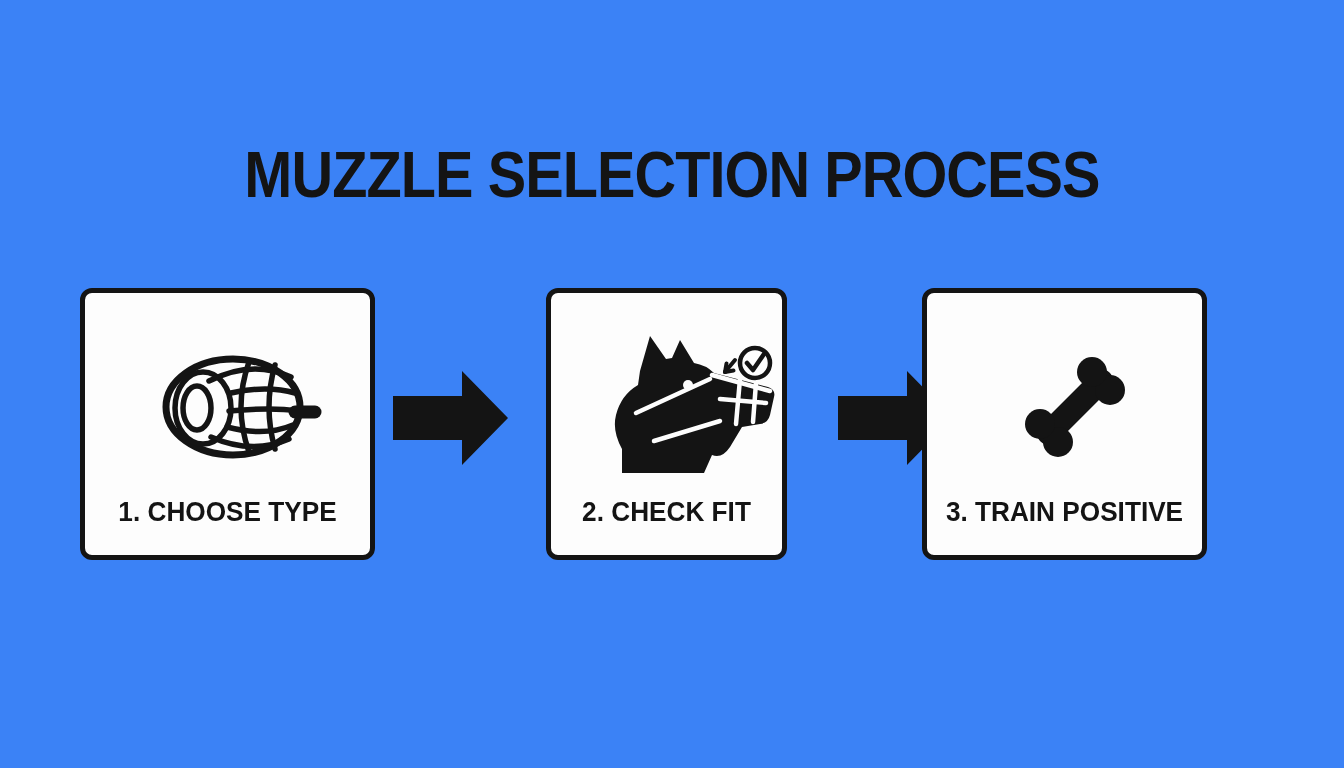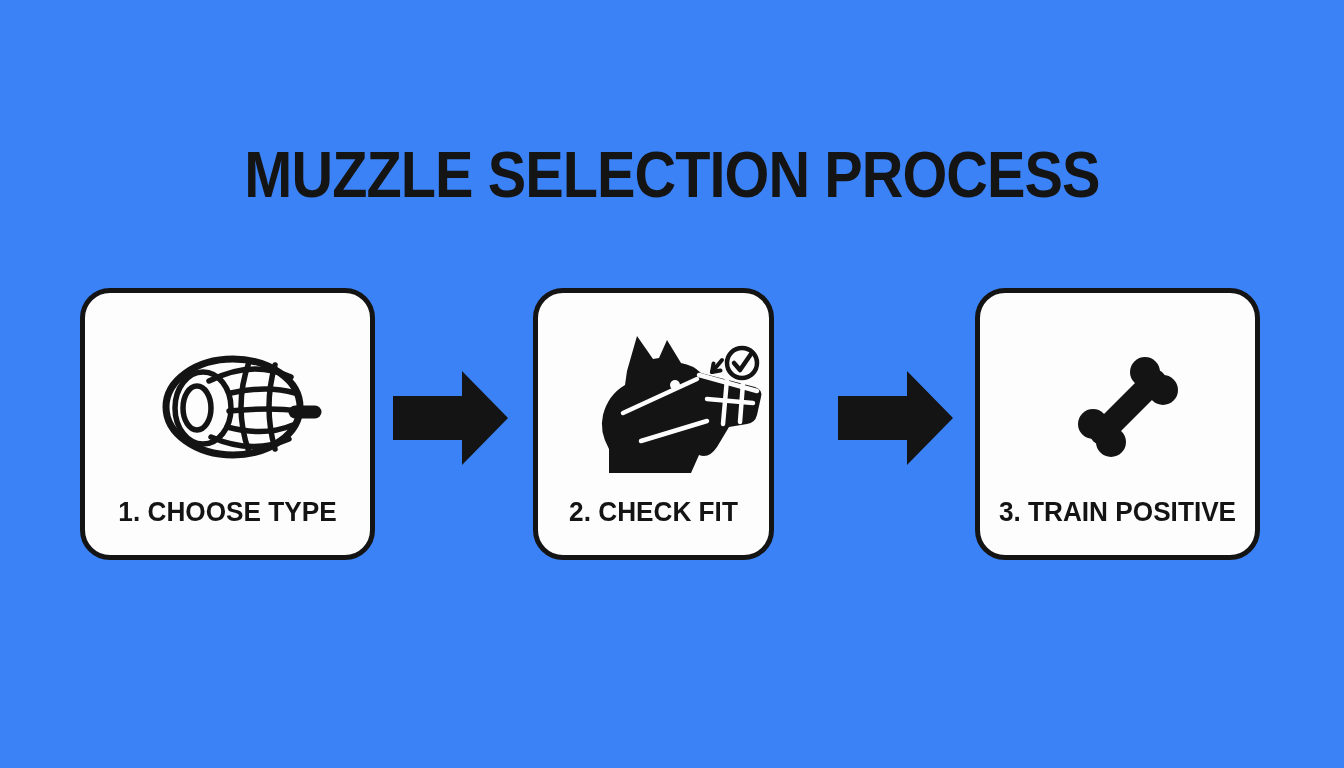--- a/index.html
+++ b/index.html
@@ -26,25 +26,25 @@
     transform:scaleX(0.9);
     white-space:nowrap;
   }
   .step-box{
     position:absolute;
     top:288px;
     height:272px;
     box-sizing:border-box;
     background:#fdfdfd;
     border:5px solid #141414;
-    border-radius:30px;
+    border-radius:12px;
   }
   .step-box.box-1{ left:80px;  width:295px; }
-  .step-box.box-2{ left:533px; width:241px; }
-  .step-box.box-3{ left:975px; width:285px; }
+  .step-box.box-2{ left:546px; width:241px; }
+  .step-box.box-3{ left:922px; width:285px; }
   .step-label{
     position:absolute;
     left:0; right:0;
     bottom:28px;
     text-align:center;
     font-size:27px;
     font-weight:bold;
     line-height:30px;
     color:#141414;
     transform:scaleX(0.97);

